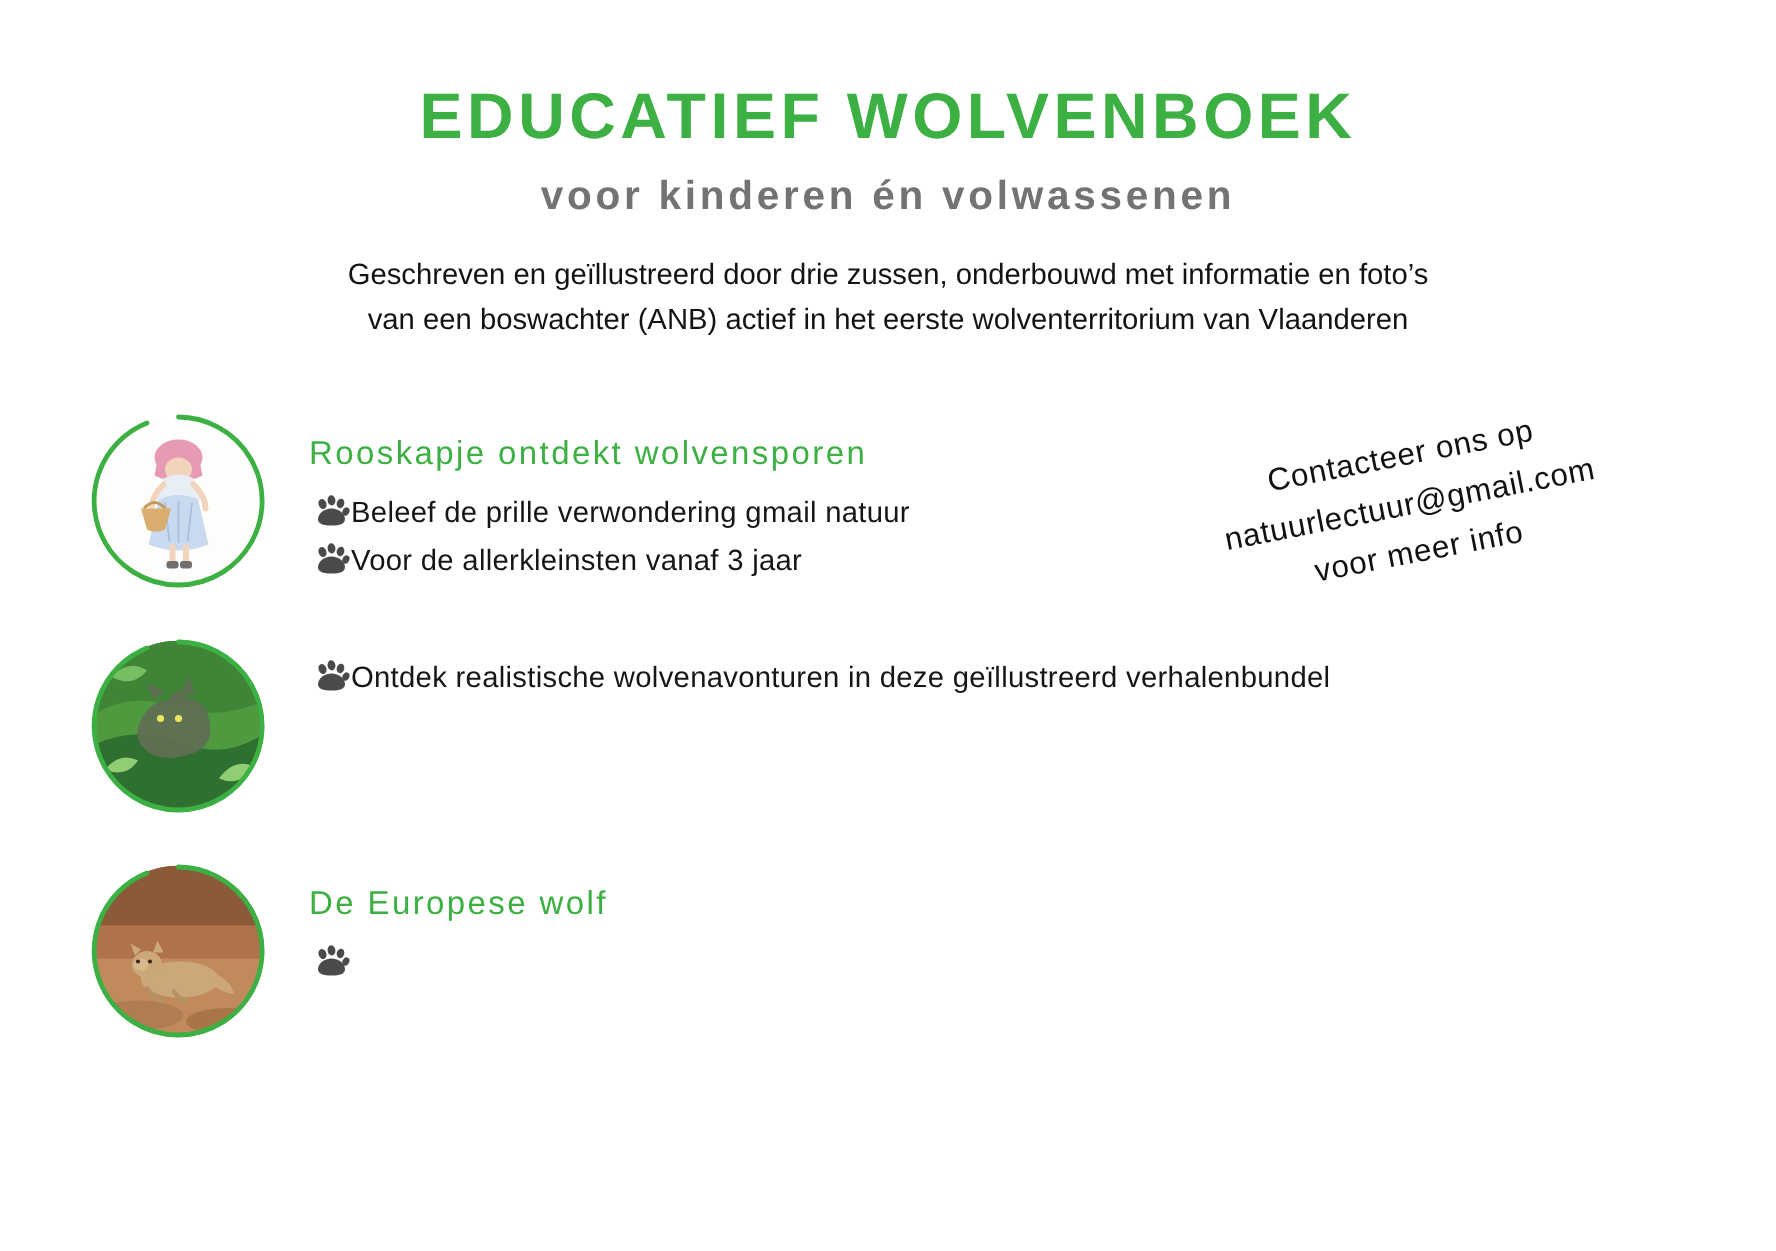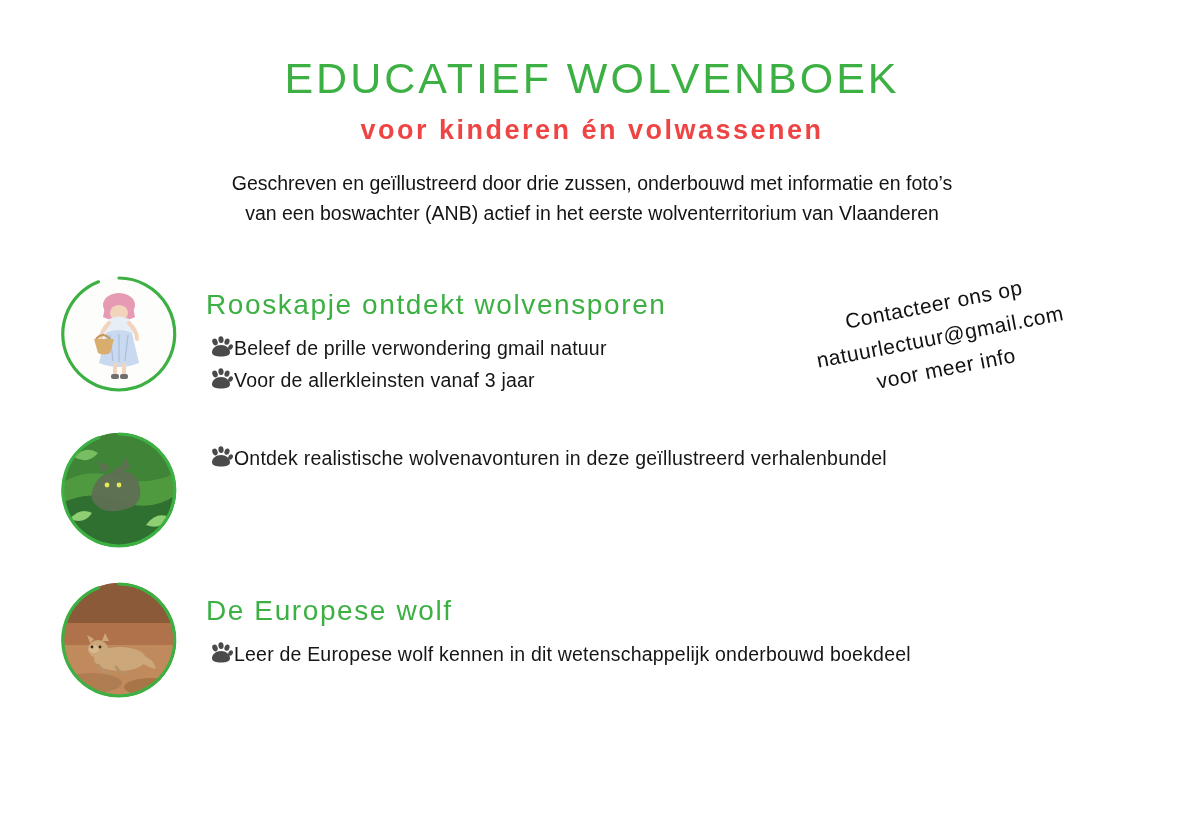--- a/index.html
+++ b/index.html
@@ -16,30 +16,30 @@
     position: relative;
   }
 
   
   .header {
     text-align: center;
     padding-top: 56px;
   }
   .main-title {
     font-size: 43px;
-    font-weight: normal;
+    font-weight: bold;
     color: #3cb043;
     letter-spacing: 3px;
     line-height: 1.05;
     margin: 0;
   }
   .sub-title {
     font-size: 27px;
     font-weight: bold;
-    color: #ef4444;
+    color: #737373;
     letter-spacing: 2.5px;
     margin: 14px 0 0 0;
   }
   .tagline {
     margin: 22px auto 0 auto;
     width: 1000px;
     font-size: 19.5px;
     font-weight: normal;
     color: #131313;
     line-height: 1.55;
@@ -81,21 +81,21 @@
     width: 118px;
     height: 118px;
     pointer-events: none;
   }
   .sec-body {
     padding-left: 28px;
     padding-top: 14px;
     flex: 1 1 auto;
   }
   .sec-title {
-    font-size: 28px;
+    font-size: 22px;
     color: #3cb043;
     letter-spacing: 1.6px;
     margin: 0 0 14px 0;
     font-weight: normal;
   }
   .bullets {
     list-style: none;
     margin: 0;
     padding: 0;
   }
@@ -294,21 +294,20 @@
             <svg viewBox="0 0 26 22" width="26" height="22">
                 <g fill="#4a4a4a">
                   <ellipse cx="7" cy="6" rx="2.6" ry="3.4" transform="rotate(-22 7 6)"></ellipse>
                   <ellipse cx="13" cy="3.6" rx="2.6" ry="3.4" transform="rotate(-8 13 3.6)"></ellipse>
                   <ellipse cx="19" cy="5.6" rx="2.5" ry="3.2" transform="rotate(16 19 5.6)"></ellipse>
                   <ellipse cx="22.6" cy="11" rx="2.2" ry="2.8" transform="rotate(30 22.6 11)"></ellipse>
                   <path d="M13 9 c5 0 9 3.6 9 7.2 0 3.1 -3.6 4.2 -9 4.2 -5.4 0 -9 -1.1 -9 -4.2 C4 12.6 8 9 13 9 z"></path>
                 </g>
               </svg>
           </span>
-          <span class="bullet-text">Leer de Europese wolf kennen in dit wetenschappelijk onderbouwd boekdeel</span>
         </li>
       </ul>
     </div>
   </div>
 
 </div>
 
 <div class="contact">
   <span>Contacteer ons op</span>
   <span>natuurlectuur@gmail.com</span>

